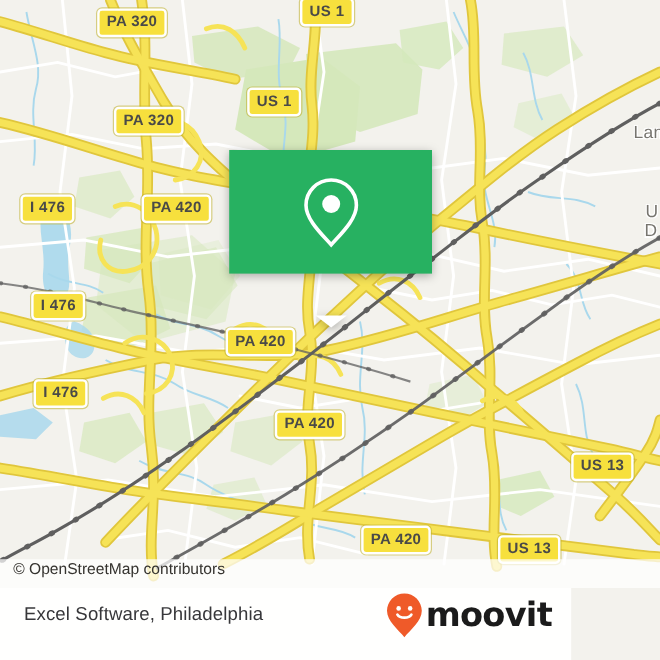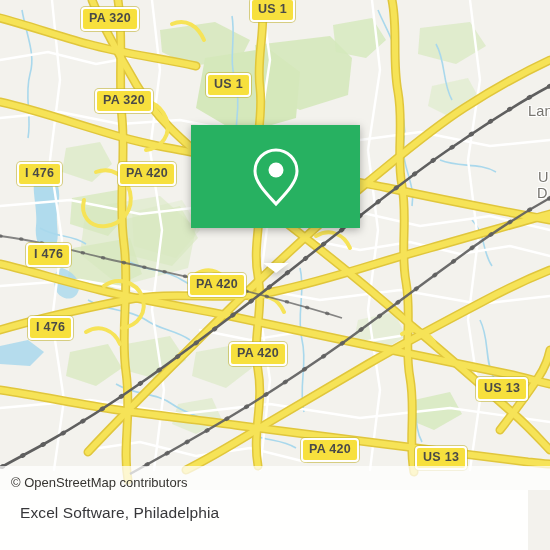--- a/index.html
+++ b/index.html
@@ -106,36 +106,36 @@
 
   
   #attribution {
     position: absolute;
     left: 0;
     top: 466px;
     width: 550px;
     height: 24px;
     background: rgba(255,255,255,.72);
     display: flex;
-    align-items: flex-end;
+    align-items: flex-start;
   }
   #attribution-text {
     color: #35332f;
     font-size: 13px;
     padding-left: 11px;
     font-family: "Liberation Sans", sans-serif;
     white-space: nowrap;
   }
 
   
   #bottom-bar {
     position: absolute;
     left: 0;
     top: 490px;
-    width: 528px;
+    width: 476px;
     height: 60px;
     background: rgba(255,255,255,.94);
     display: flex;
     align-items: center;
     justify-content: space-between;
     padding: 0 16px 15px 20px;
     box-sizing: border-box;
   }
   #place-title {
     color: #37373a;
@@ -309,15 +309,24 @@
     <div id="popup-tail"></div>
   </div>
 
   <div id="attribution">
     <span id="attribution-text">© OpenStreetMap contributors</span>
   </div>
 
   <div id="bottom-bar">
     <span id="place-title">Excel Software, Philadelphia</span>
 
+    <span id="brand-logo">
+      <svg width="30" height="38" viewBox="0 0 30 38">
+        <path d="M15,0.5 C7,0.5 0.5,7 0.5,15 C0.5,23.5 10,31 15,37 C20,31 29.5,23.5 29.5,15 C29.5,7 23,0.5 15,0.5 Z" fill="#ef5a29"></path>
+        <circle cx="10.2" cy="13" r="1.9" fill="#ffffff"></circle>
+        <circle cx="19.8" cy="13" r="1.9" fill="#ffffff"></circle>
+        <path d="M9.2,18.2 C11.2,21.6 18.8,21.6 20.8,18.2" fill="none" stroke="#ffffff" stroke-width="2.3" stroke-linecap="round"></path>
+      </svg>
+      <span id="brand-wordmark">moovit</span>
+    </span>
   </div>
 
 </div>
 
 </body></html>

